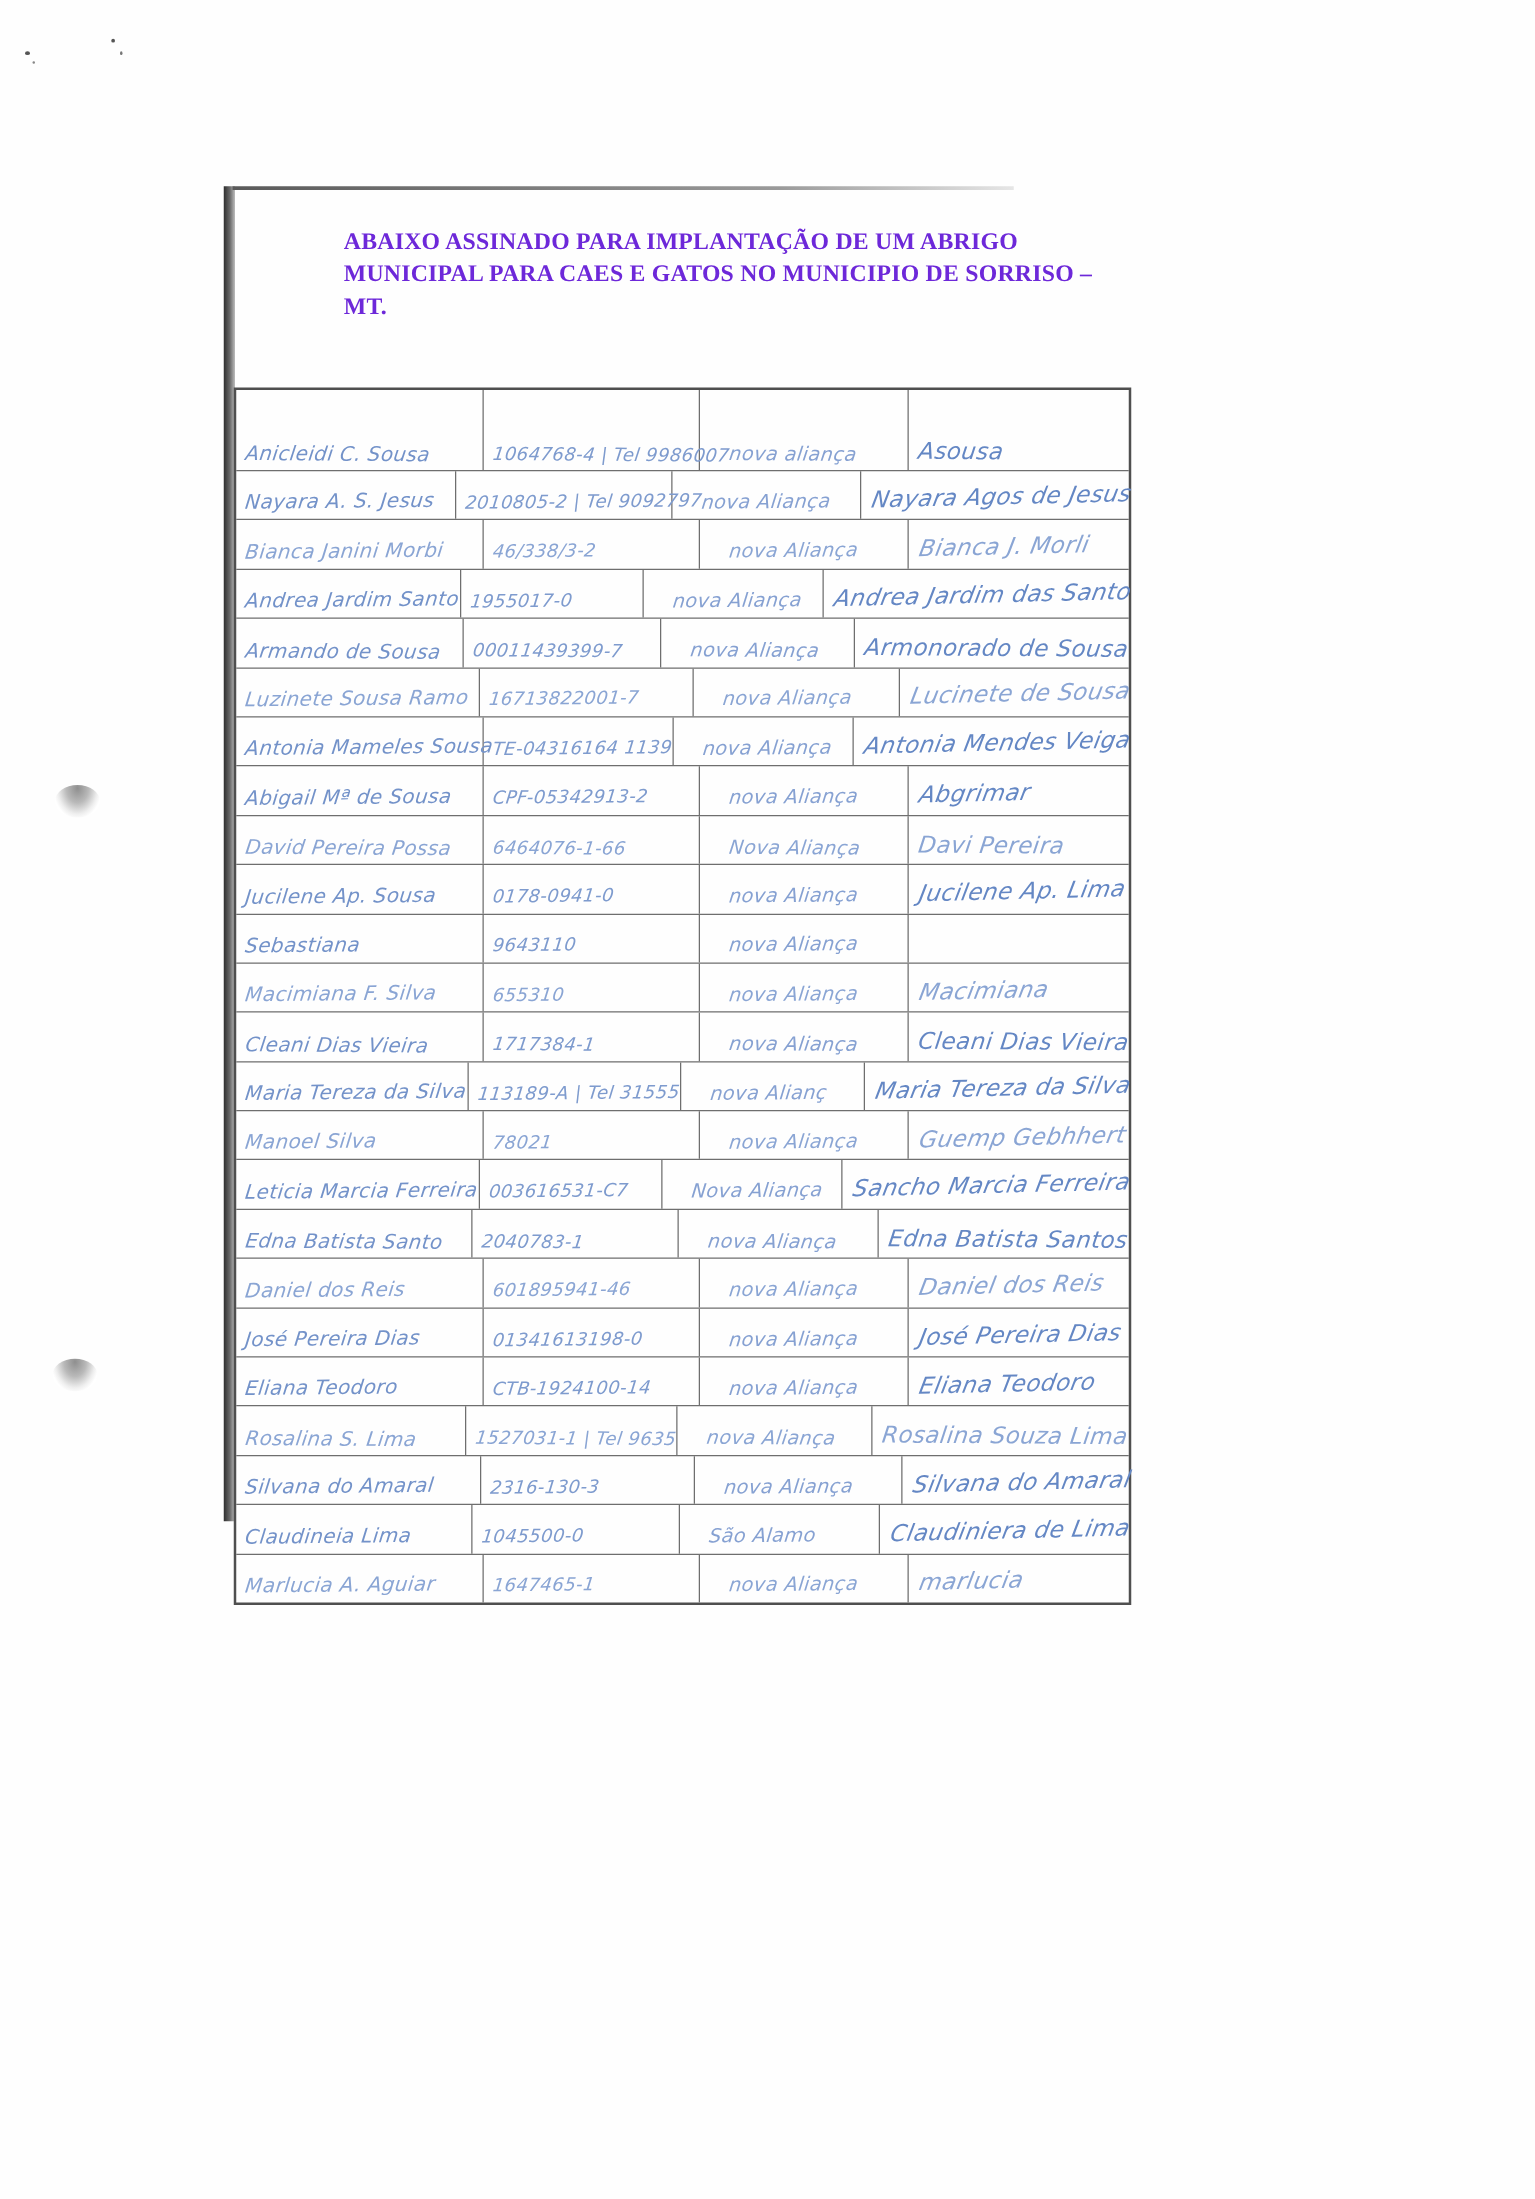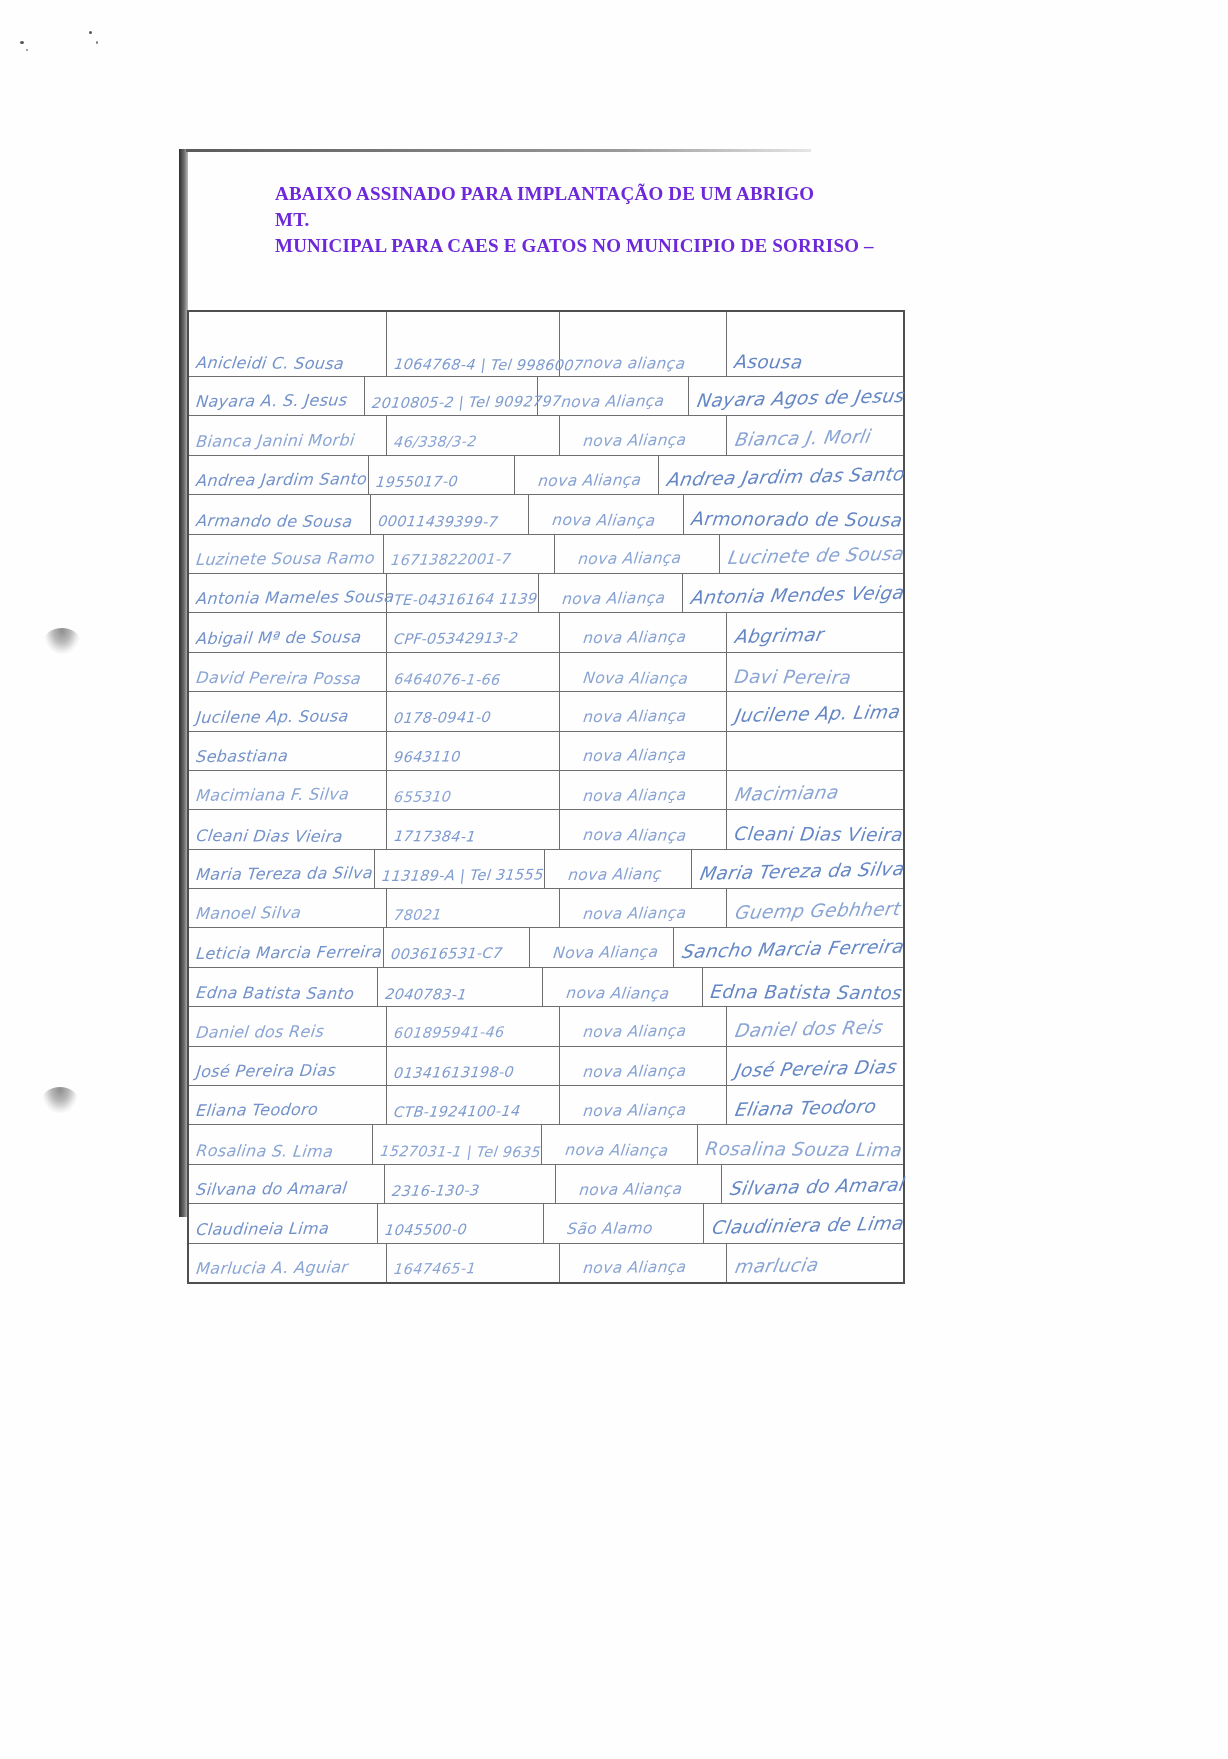--- a/index.html
+++ b/index.html
@@ -91,22 +91,22 @@
   <div class="speck s2b"></div>
 
   <div class="edge-v"></div>
   <div class="edge-h"></div>
 
   <div class="hole h1"></div>
   <div class="hole h2"></div>
 
   <div class="title">
     <div>ABAIXO ASSINADO  PARA IMPLANTAÇÃO DE UM ABRIGO</div>
+    <div>MUNICIPAL PARA CAES E GATOS NO MUNICIPIO DE SORRISO –</div>
     <div>MT.</div>
-    <div>MUNICIPAL PARA CAES E GATOS NO MUNICIPIO DE SORRISO –</div>
   </div>
 
   <div class="sig-table">
       <div class="t-row first">
         <div class="cell c1">
           <span class="hw">Anicleidi C. Sousa</span>
         </div>
         <div class="cell c2">
           <span class="hw">1064768-4 | Tel 9986007</span>
         </div>

